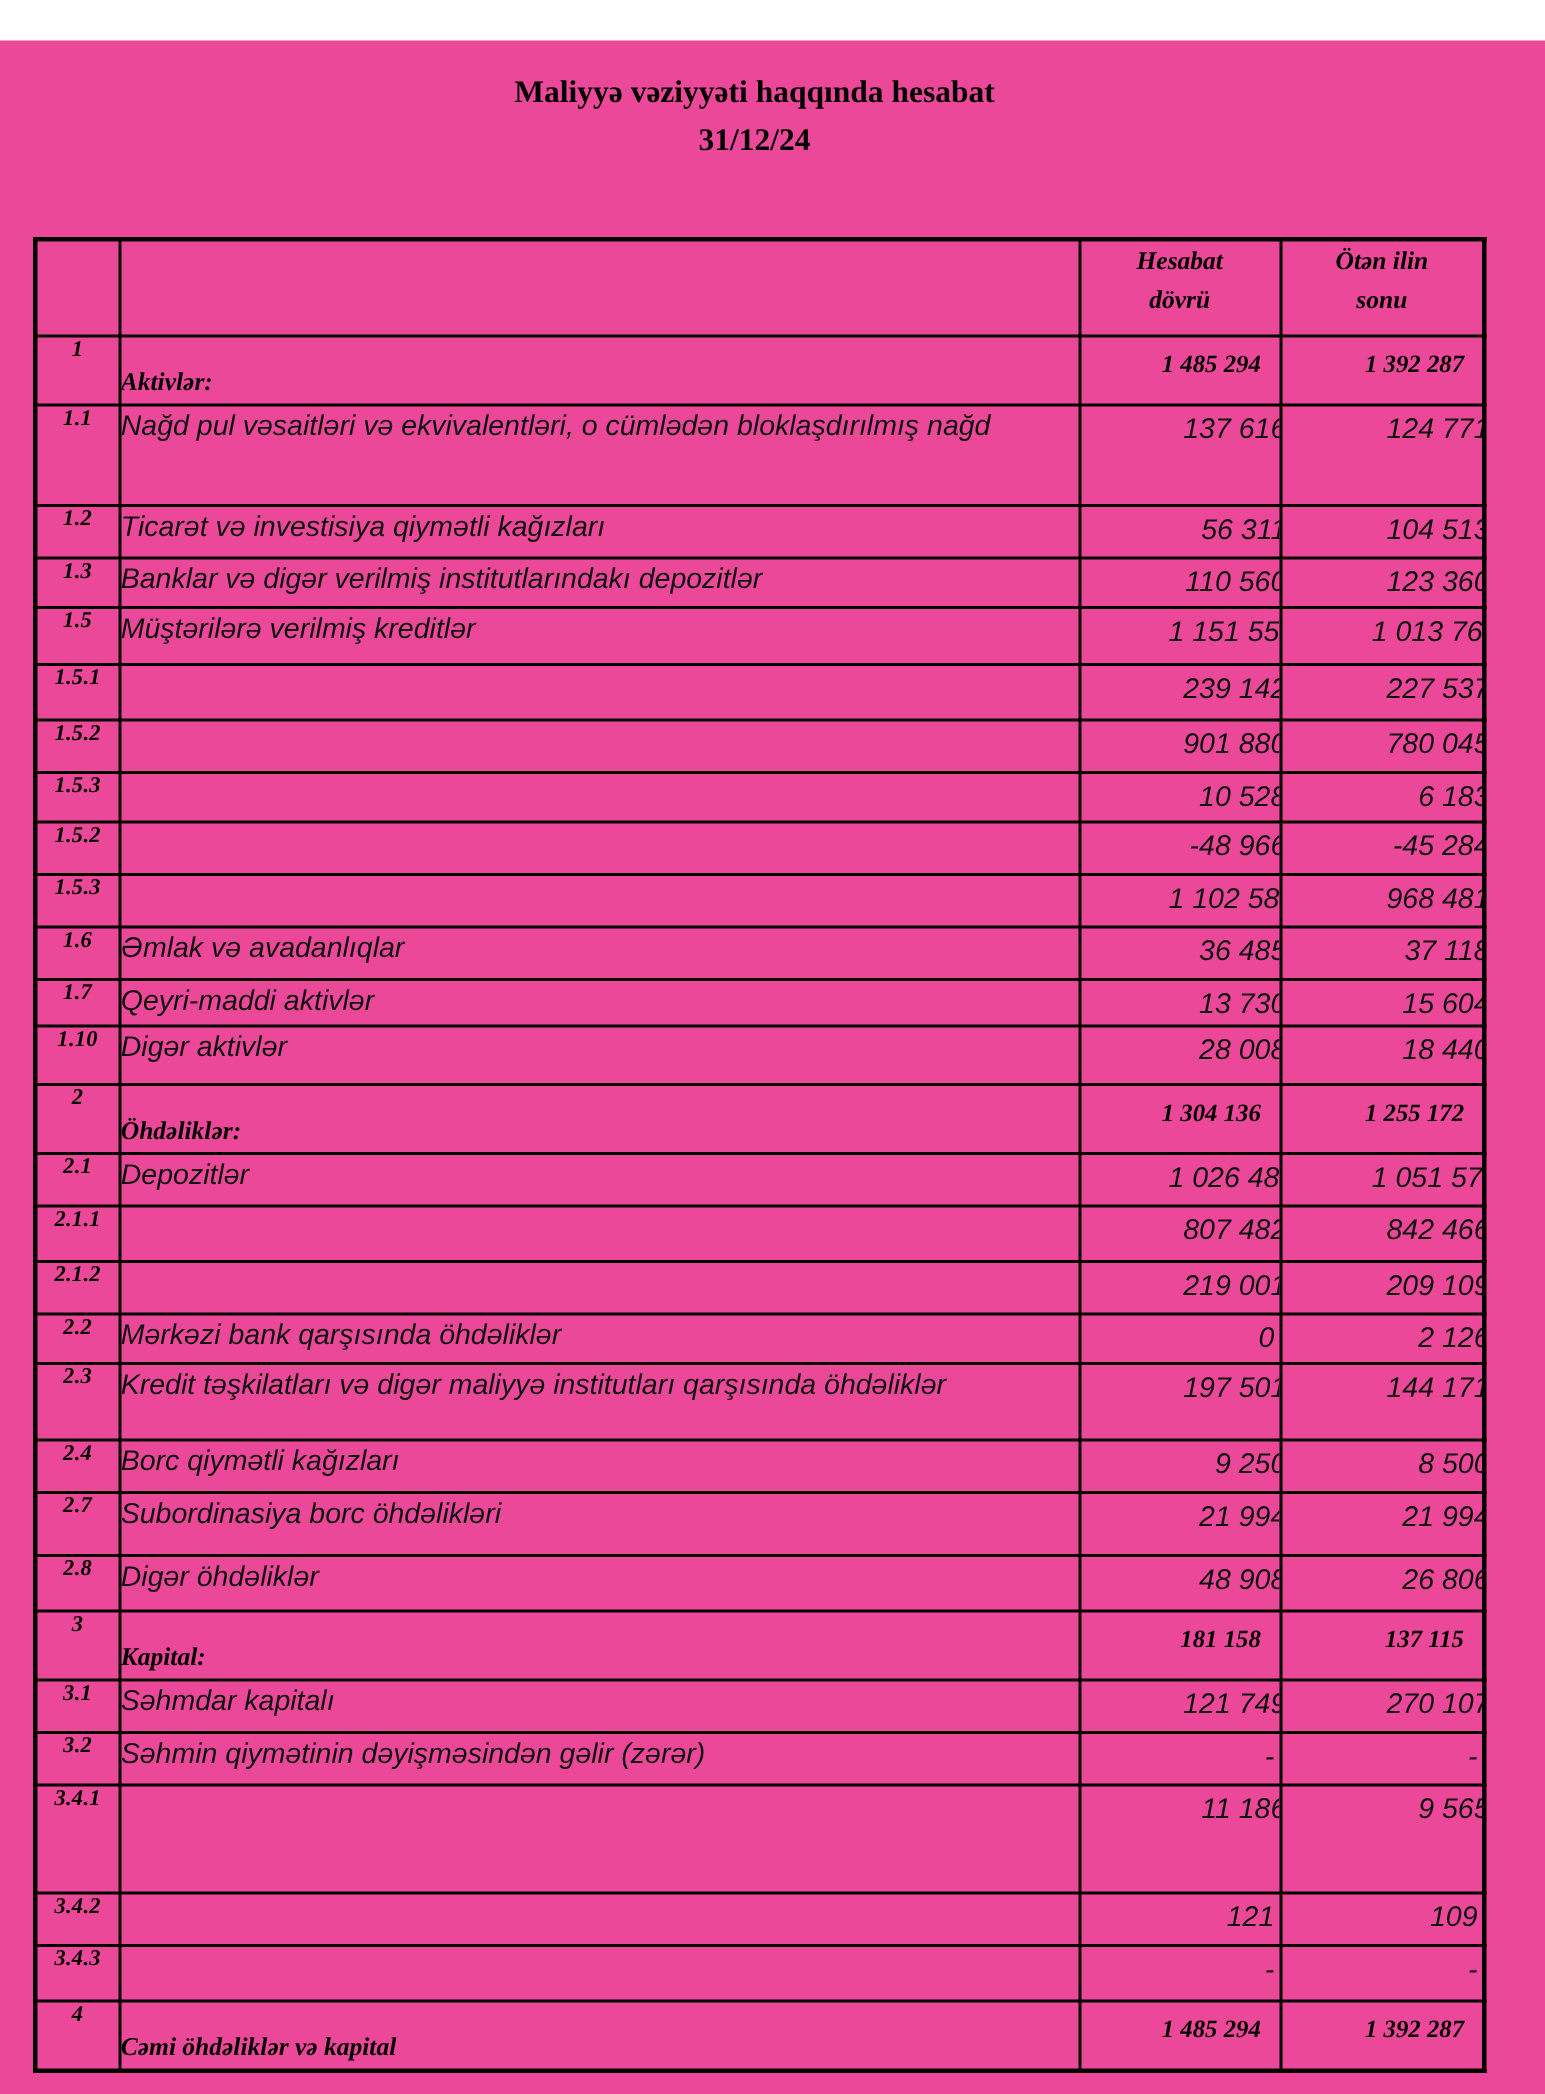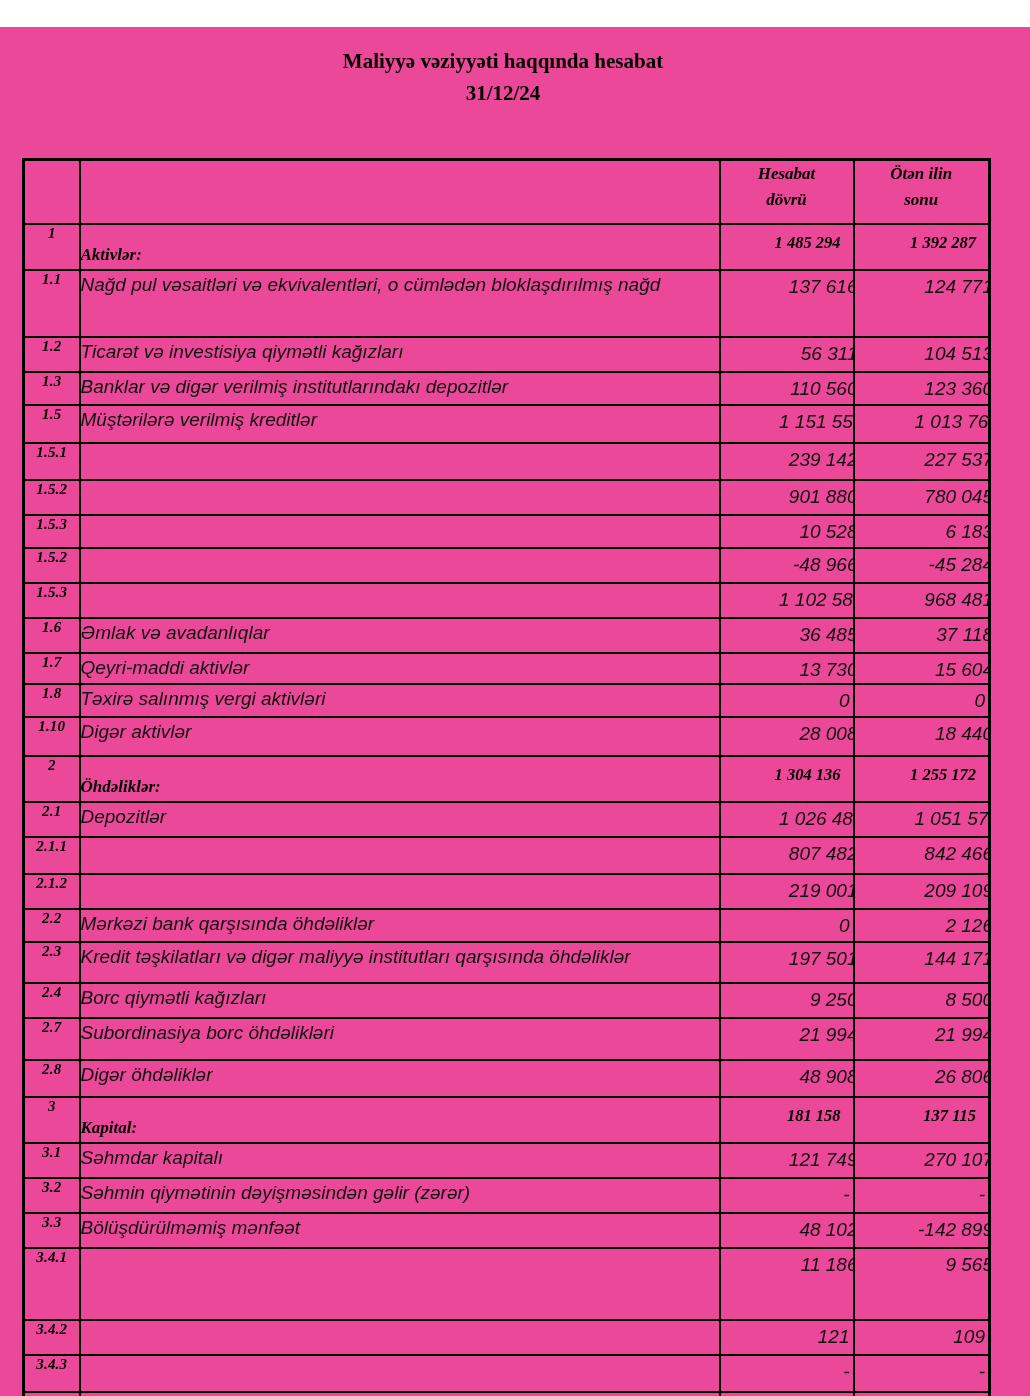--- a/index.html
+++ b/index.html
@@ -301,34 +301,20 @@
             <div class="vwrap clip1">
               <span class="vnum">13 730</span>
             </div>
           </td>
           <td class="val">
             <div class="vwrap clip1">
               <span class="vnum">15 604</span>
             </div>
           </td>
         </tr>
-        <tr style="height: 33px;">
-          <td class="rownum">1.8</td>
-          <td class="label">Təxirə salınmış vergi aktivləri</td>
-          <td class="val">
-            <div class="vwrap">
-              <span class="vnum">0</span>
-            </div>
-          </td>
-          <td class="val">
-            <div class="vwrap">
-              <span class="vnum">0</span>
-            </div>
-          </td>
-        </tr>
         <tr style="height: 39px;">
           <td class="rownum">1.10</td>
           <td class="label">Digər aktivlər</td>
           <td class="val">
             <div class="vwrap clip1">
               <span class="vnum">28 008</span>
             </div>
           </td>
           <td class="val">
             <div class="vwrap clip1">
@@ -399,21 +385,21 @@
             <div class="vwrap">
               <span class="vnum">0</span>
             </div>
           </td>
           <td class="val">
             <div class="vwrap clip1">
               <span class="vnum">2 126</span>
             </div>
           </td>
         </tr>
-        <tr style="height: 41px;">
+        <tr style="height: 51px;">
           <td class="rownum">2.3</td>
           <td class="label">Kredit təşkilatları və digər maliyyə institutları qarşısında öhdəliklər</td>
           <td class="val">
             <div class="vwrap clip1">
               <span class="vnum">197 501</span>
             </div>
           </td>
           <td class="val">
             <div class="vwrap clip1">
               <span class="vnum">144 171</span>
@@ -497,34 +483,20 @@
             <div class="vwrap">
               <span class="vnum">-</span>
             </div>
           </td>
           <td class="val">
             <div class="vwrap">
               <span class="vnum">-</span>
             </div>
           </td>
         </tr>
-        <tr style="height: 35px;">
-          <td class="rownum">3.3</td>
-          <td class="label">Bölüşdürülməmiş mənfəət</td>
-          <td class="val">
-            <div class="vwrap clip1">
-              <span class="vnum">48 102</span>
-            </div>
-          </td>
-          <td class="val">
-            <div class="vwrap clip1">
-              <span class="vnum">-142 899</span>
-            </div>
-          </td>
-        </tr>
         <tr style="height: 72px;">
           <td class="rownum">3.4.1</td>
           <td class="label"></td>
           <td class="val">
             <div class="vwrap clip1">
               <span class="vnum">11 186</span>
             </div>
           </td>
           <td class="val">
             <div class="vwrap clip1">

